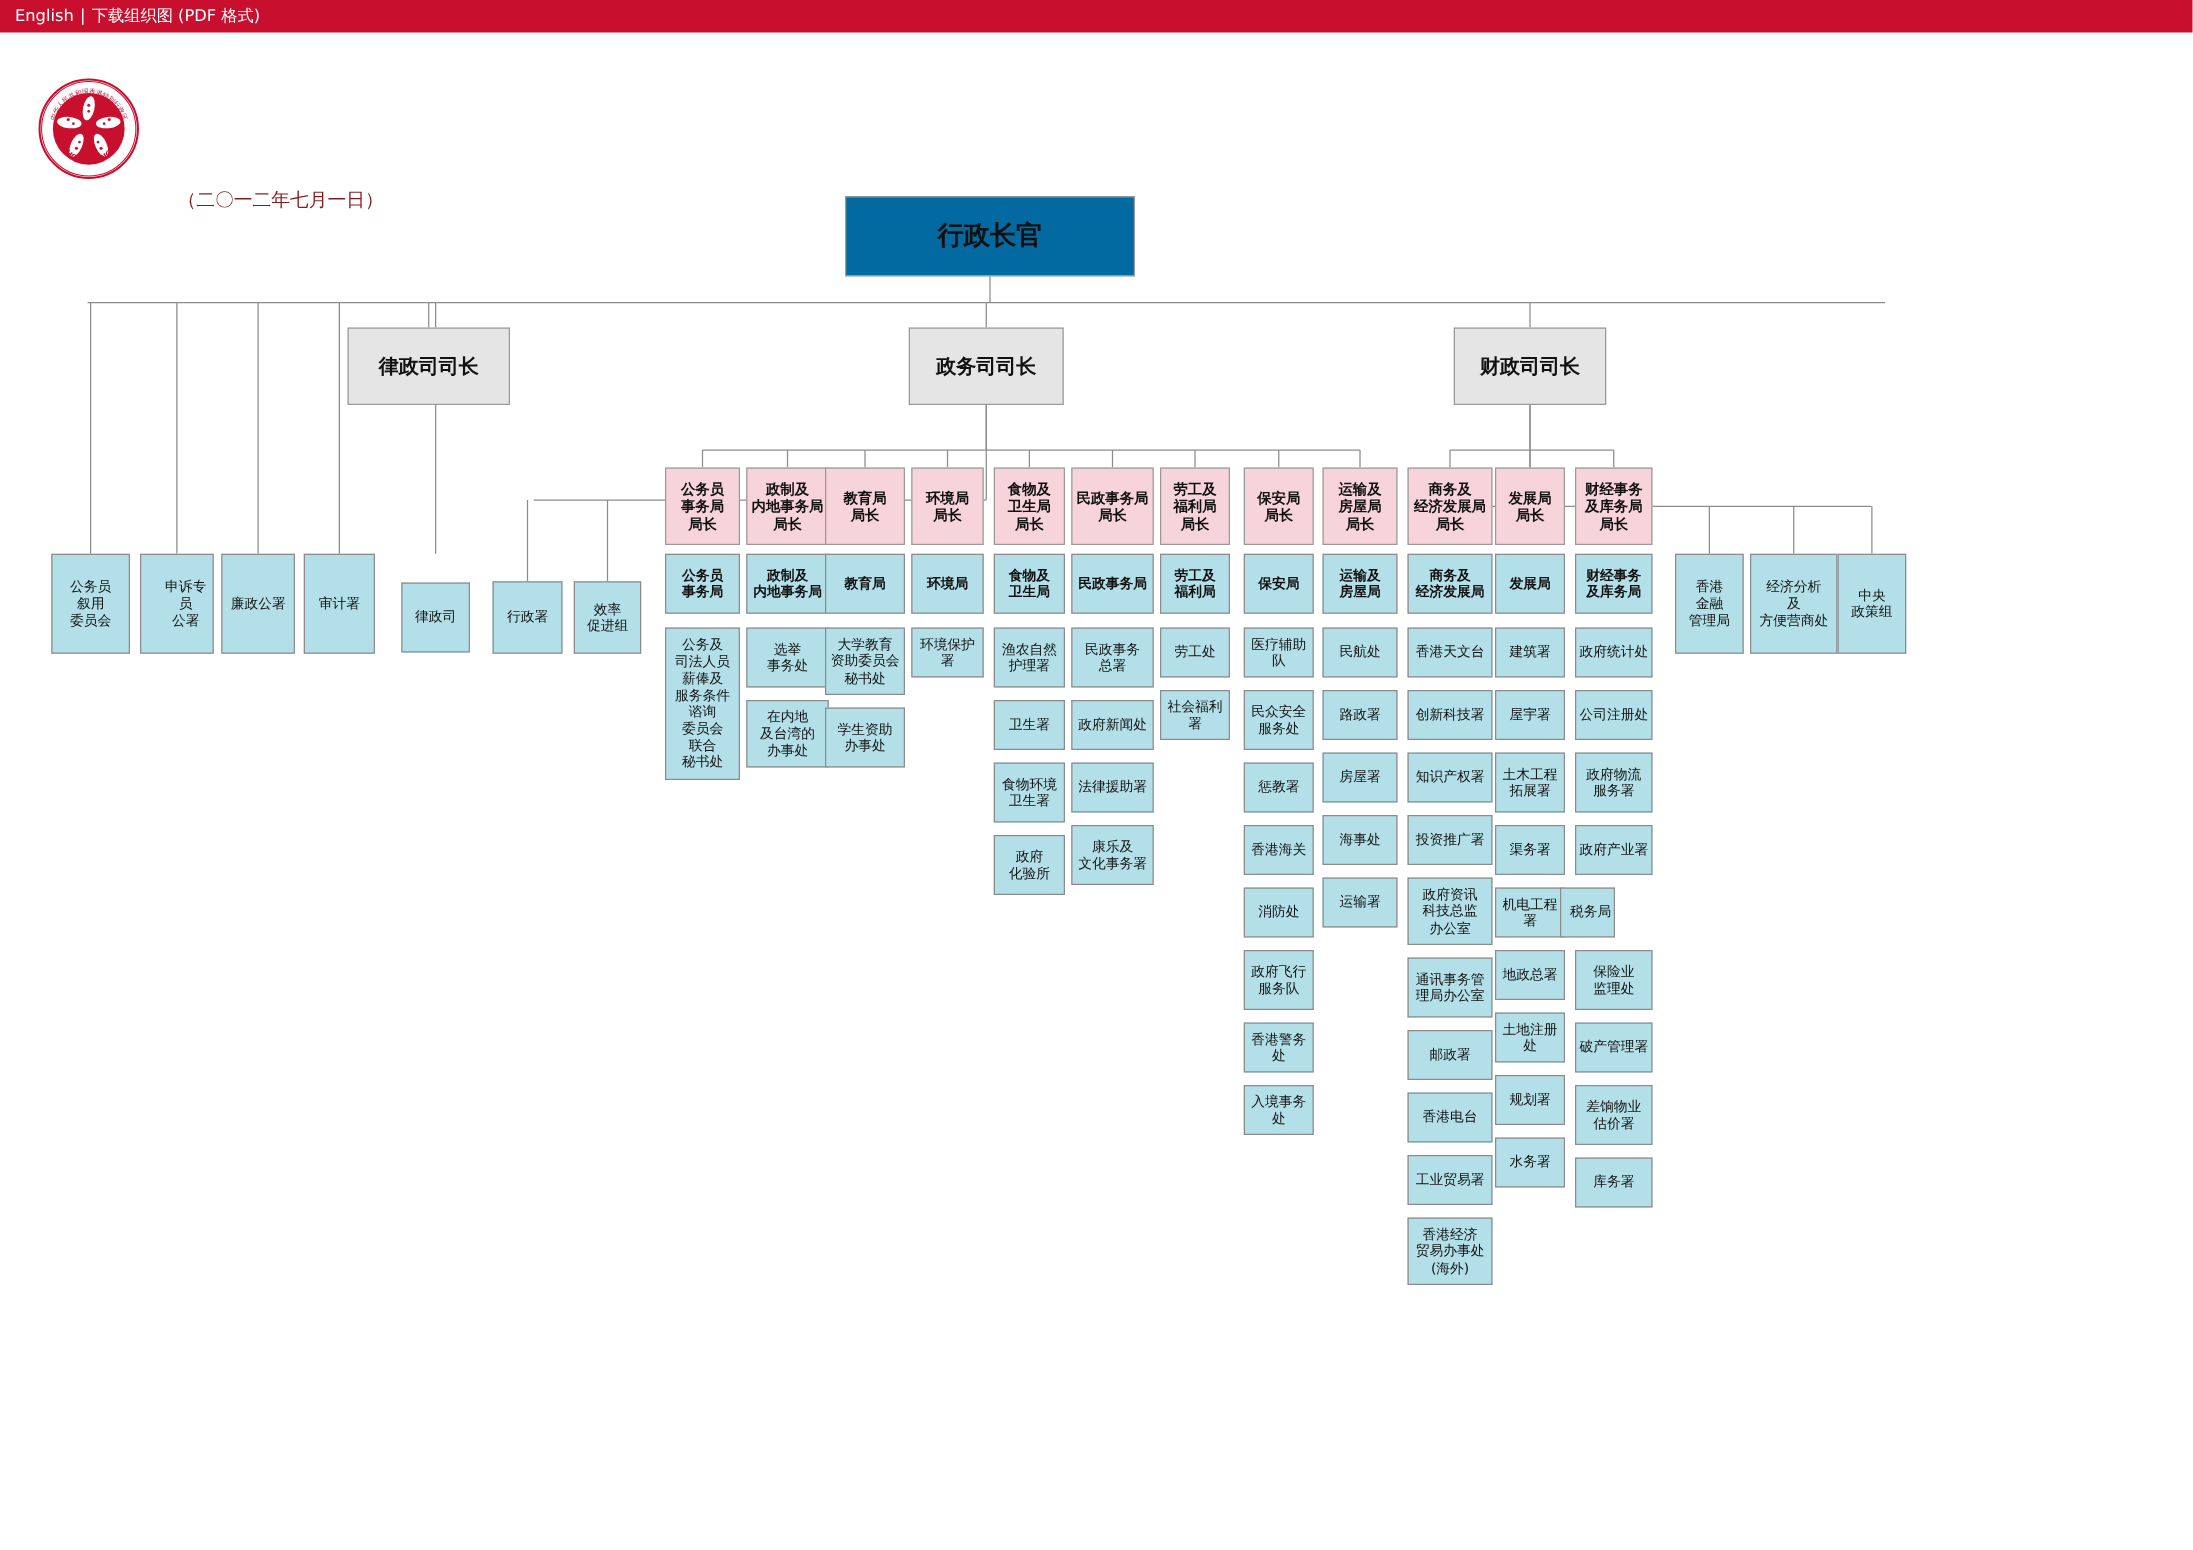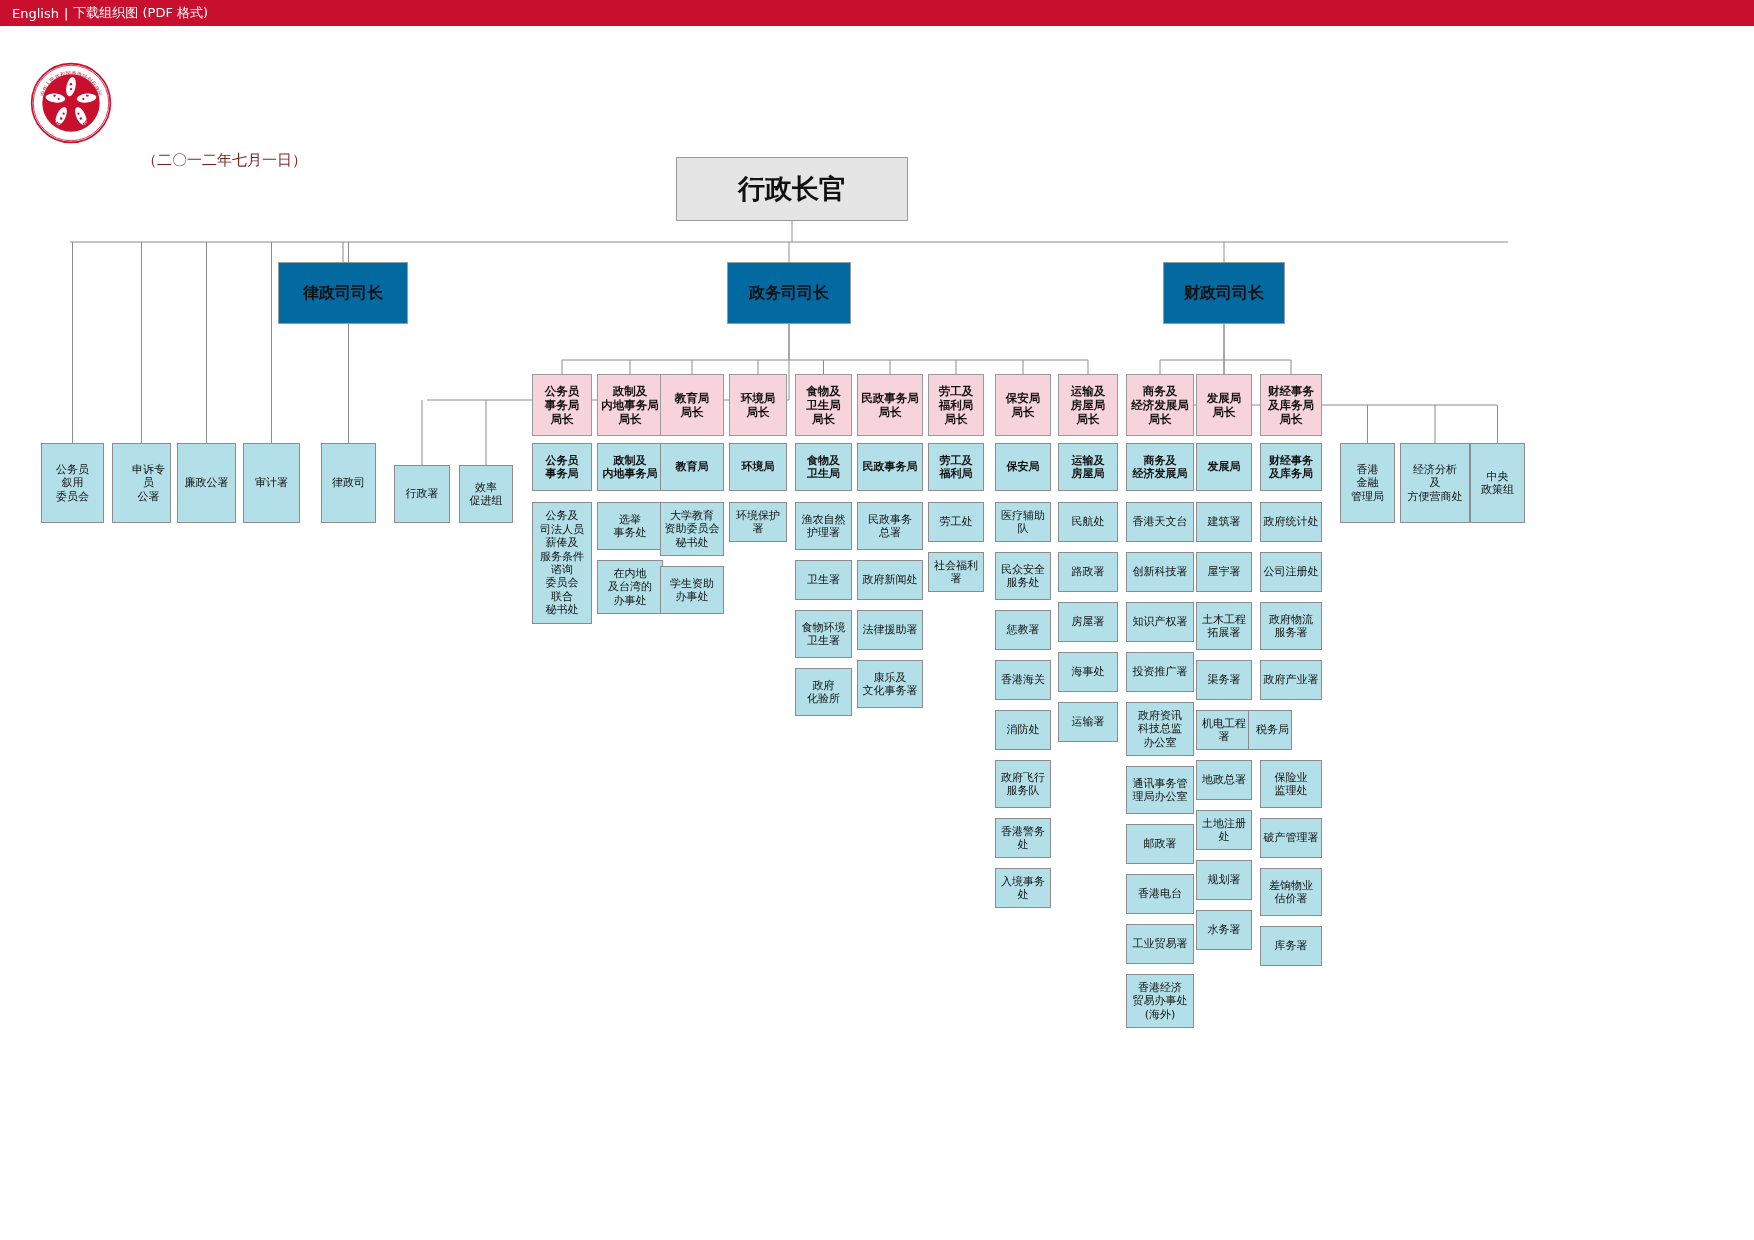--- a/index.html
+++ b/index.html
@@ -42,22 +42,22 @@
   .box {
     position:absolute;
     border:1px solid #8c8c8c;
     display:flex; align-items:center; justify-content:center;
     text-align:center;
     line-height:1.22;
     color:#111;
     font-family:"DejaVu Sans","Liberation Sans",sans-serif;
   }
   .box span { display:block; width:100%; padding:0 2px; }
-  .lv0 { background:#e5e5e5; border-color:#9a9a9a; font-size:27px; font-weight:bold;justify-content:flex-end; }
-  .lv1 { background:#0369a1; border-color:#9a9a9a; font-size:16px; font-weight:bold; }
+  .lv0 { background:#0369a1; border-color:#9a9a9a; font-size:21px; font-weight:bold;justify-content:flex-end; }
+  .lv1 { background:#e5e5e5; border-color:#9a9a9a; font-size:16px; font-weight:bold; }
   .bureau { background:#f7d3dc; border-color:#9a9a9a; font-size:11.5px; font-weight:bold; }
   .dept { background:#b3e0e8; border-color:#8c8c8c; font-size:11px; }
   .deptb { background:#b3e0e8; border-color:#8c8c8c; font-size:11px; font-weight:bold; }
 </style>
 </head>
 <body>
 
 <div id="topbar">
   <a class="lnk" href="#">English</a>
   <span class="sep">|</span>
@@ -156,21 +156,21 @@
     </div>
     <div class="box dept" style="left: 112px; top: 443px; width: 59px; height: 80px; padding-left: 14px;">
       <span>申诉专员<br>公署</span>
     </div>
     <div class="box dept" style="left: 177px; top: 443px; width: 59px; height: 80px;">
       <span>廉政公署</span>
     </div>
     <div class="box dept" style="left: 243px; top: 443px; width: 57px; height: 80px;">
       <span>审计署</span>
     </div>
-    <div class="box dept" style="left: 321px; top: 443px; width: 55px; height: 80px;">
+    <div class="box dept" style="left: 321px; top: 466px; width: 55px; height: 56px;">
       <span>律政司</span>
     </div>
     <div class="box dept" style="left: 394px; top: 465px; width: 56px; height: 58px;">
       <span>行政署</span>
     </div>
     <div class="box dept" style="left: 459px; top: 465px; width: 54px; height: 58px;">
       <span>效率<br>促进组</span>
     </div>
     <div class="box dept" style="left: 1340px; top: 443px; width: 55px; height: 80px;">
       <span>香港<br>金融<br>管理局</span>

